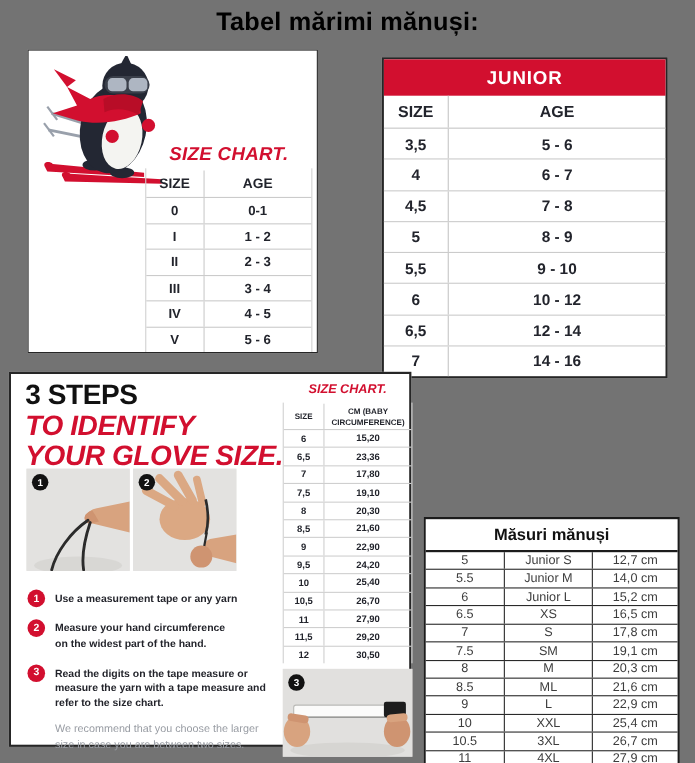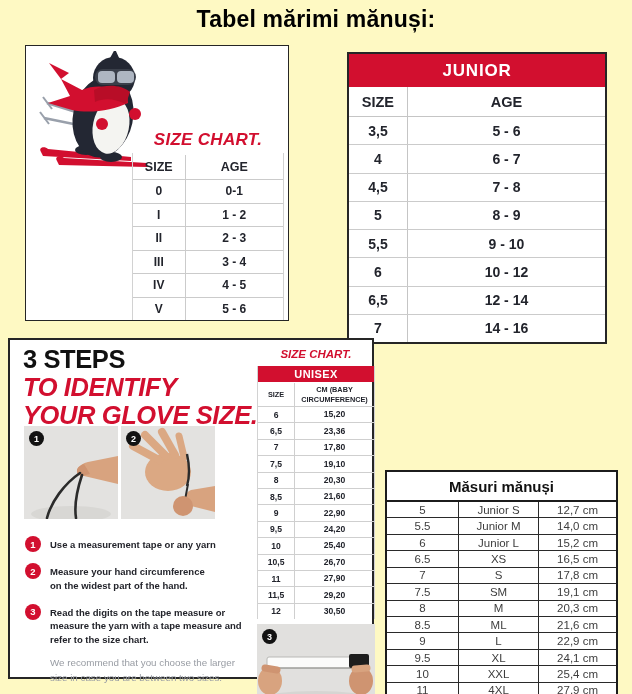--- a/index.html
+++ b/index.html
@@ -1,16 +1,16 @@
 <!DOCTYPE html>
 <html><head>
 <meta charset="utf-8">
 <style>
   html,body{margin:0;padding:0;background:#fff;}
-  .stage{position:relative;width:632px;height:694px;background:#fef9c3;
+  .stage{position:relative;width:632px;height:694px;background:#737373;
          font-family:"Liberation Sans",sans-serif;overflow:hidden;}
 
   .title{position:absolute;top:6px;left:0;right:0;text-align:center;
          font-size:23px;font-weight:bold;color:#000;letter-spacing:0.2px;}
 
   .box{position:absolute;background:#fff;border:2px solid #262626;box-sizing:border-box;}
   .boxA{left:25px;top:45px;width:264px;height:276px;border-width:1.5px;}
   .boxB{left:347px;top:52px;width:260px;height:292px;display:flex;flex-direction:column;}
   .boxC{left:8px;top:338px;width:366px;height:341px;}
   .boxD{left:385px;top:470px;width:233px;height:230px;display:flex;flex-direction:column;border-color:#1c1c1c;}
@@ -243,21 +243,20 @@
         <span class="sbadge">3</span>
         <span class="stext">Read the digits on the tape measure or measure the yarn with a tape measure and refer to the size chart.</span>
       </div>
     </div>
 
     <div class="note">We recommend that you choose the larger size in case you are between two sizes.</div>
 
     <div class="ucol">
       <div class="scLabelU red">SIZE CHART.</div>
       <div class="tbl tblU">
-        <div class="redbar">UNISEX</div>
         <div class="thead">
           <div class="tcell">SIZE</div>
           <div class="tcell">CM (BABY CIRCUMFERENCE)</div>
         </div>
         <div class="tbody">
             <div class="trow">
               <div class="tcell">6</div>
               <div class="tcell">15,20</div>
             </div>
             <div class="trow">
@@ -369,30 +368,30 @@
           <div class="tcell">8.5</div>
           <div class="tcell">ML</div>
           <div class="tcell">21,6 cm</div>
         </div>
         <div class="trow">
           <div class="tcell">9</div>
           <div class="tcell">L</div>
           <div class="tcell">22,9 cm</div>
         </div>
         <div class="trow">
-          <div class="tcell">9.5</div>
-          <div class="tcell">XL</div>
-          <div class="tcell">24,1 cm</div>
-        </div>
-        <div class="trow">
           <div class="tcell">10</div>
           <div class="tcell">XXL</div>
           <div class="tcell">25,4 cm</div>
         </div>
         <div class="trow">
+          <div class="tcell">10.5</div>
+          <div class="tcell">3XL</div>
+          <div class="tcell">26,7 cm</div>
+        </div>
+        <div class="trow">
           <div class="tcell">11</div>
           <div class="tcell">4XL</div>
           <div class="tcell">27,9 cm</div>
         </div>
       </div>
   </section>
 
 </div>
 
 </body></html>

